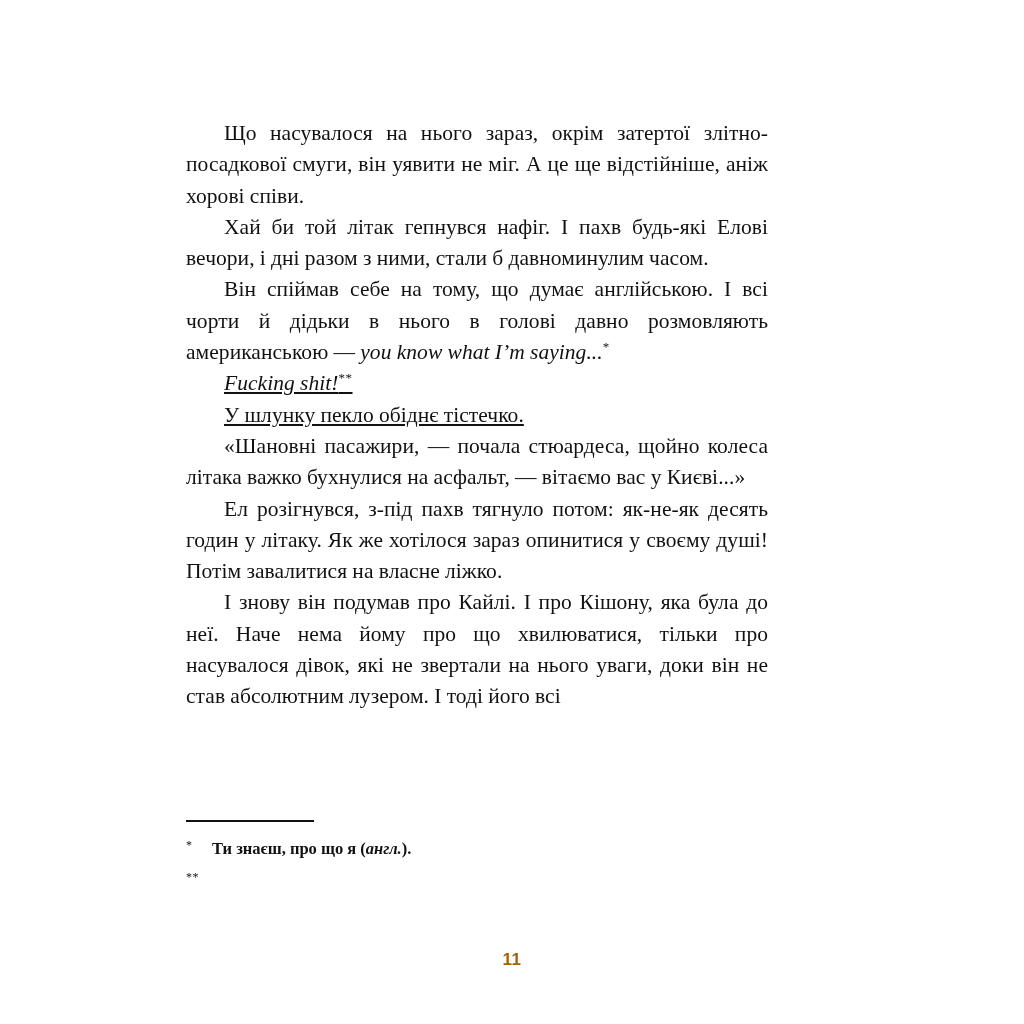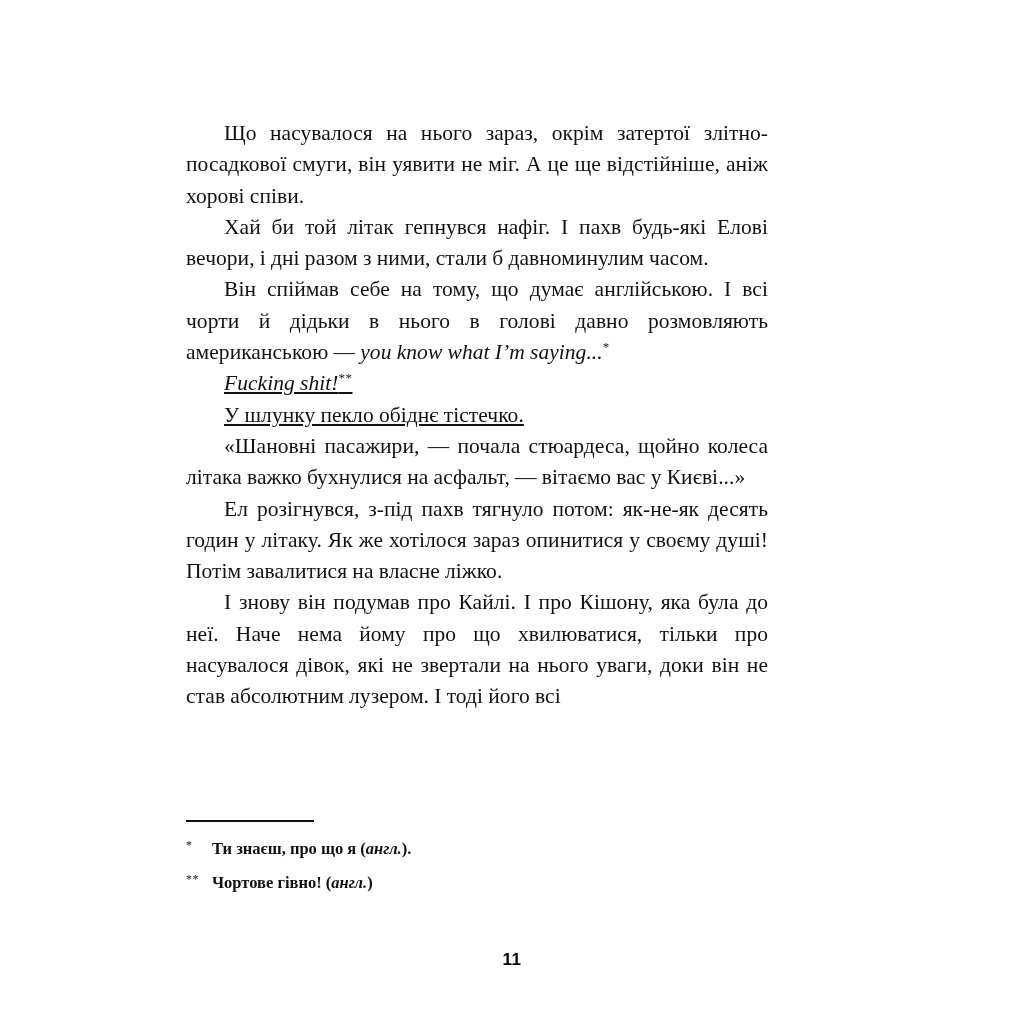--- a/index.html
+++ b/index.html
@@ -103,21 +103,21 @@
   .page-number {
     position: absolute;
     left: 0;
     top: 950px;
     width: 1024px;
     text-align: center;
     font-size: 17px;
     font-family: "Liberation Sans", "DejaVu Sans", sans-serif;
     font-weight: bold;
     letter-spacing: 0.5px;
-    color: #000000;
+    color: #a16207;
   }
 </style>
 </head>
 <body>
 
 <div class="page">
 
   <div class="text-block">
 
     <p class="para">Що насувалося на нього зараз, окрім затертої злітно-посадкової смуги, він уявити не міг. А це ще відстійніше, аніж хорові співи.</p>
@@ -143,20 +143,19 @@
 
     <div class="fn-rule"></div>
 
     <div class="fn-item">
       <span class="fn-marker">*</span>
       <span class="fn-text"><span>Ти знаєш, про що я (</span><em>англ.</em><span>).</span></span>
     </div>
 
     <div class="fn-item">
       <span class="fn-marker">**</span>
-      <span class="fn-text"><span>Чортове гівно! (</span><em>англ.</em><span>)</span></span>
     </div>
 
   </div>
 
   <div class="page-number">11</div>
 
 </div>
 
 </body></html>

